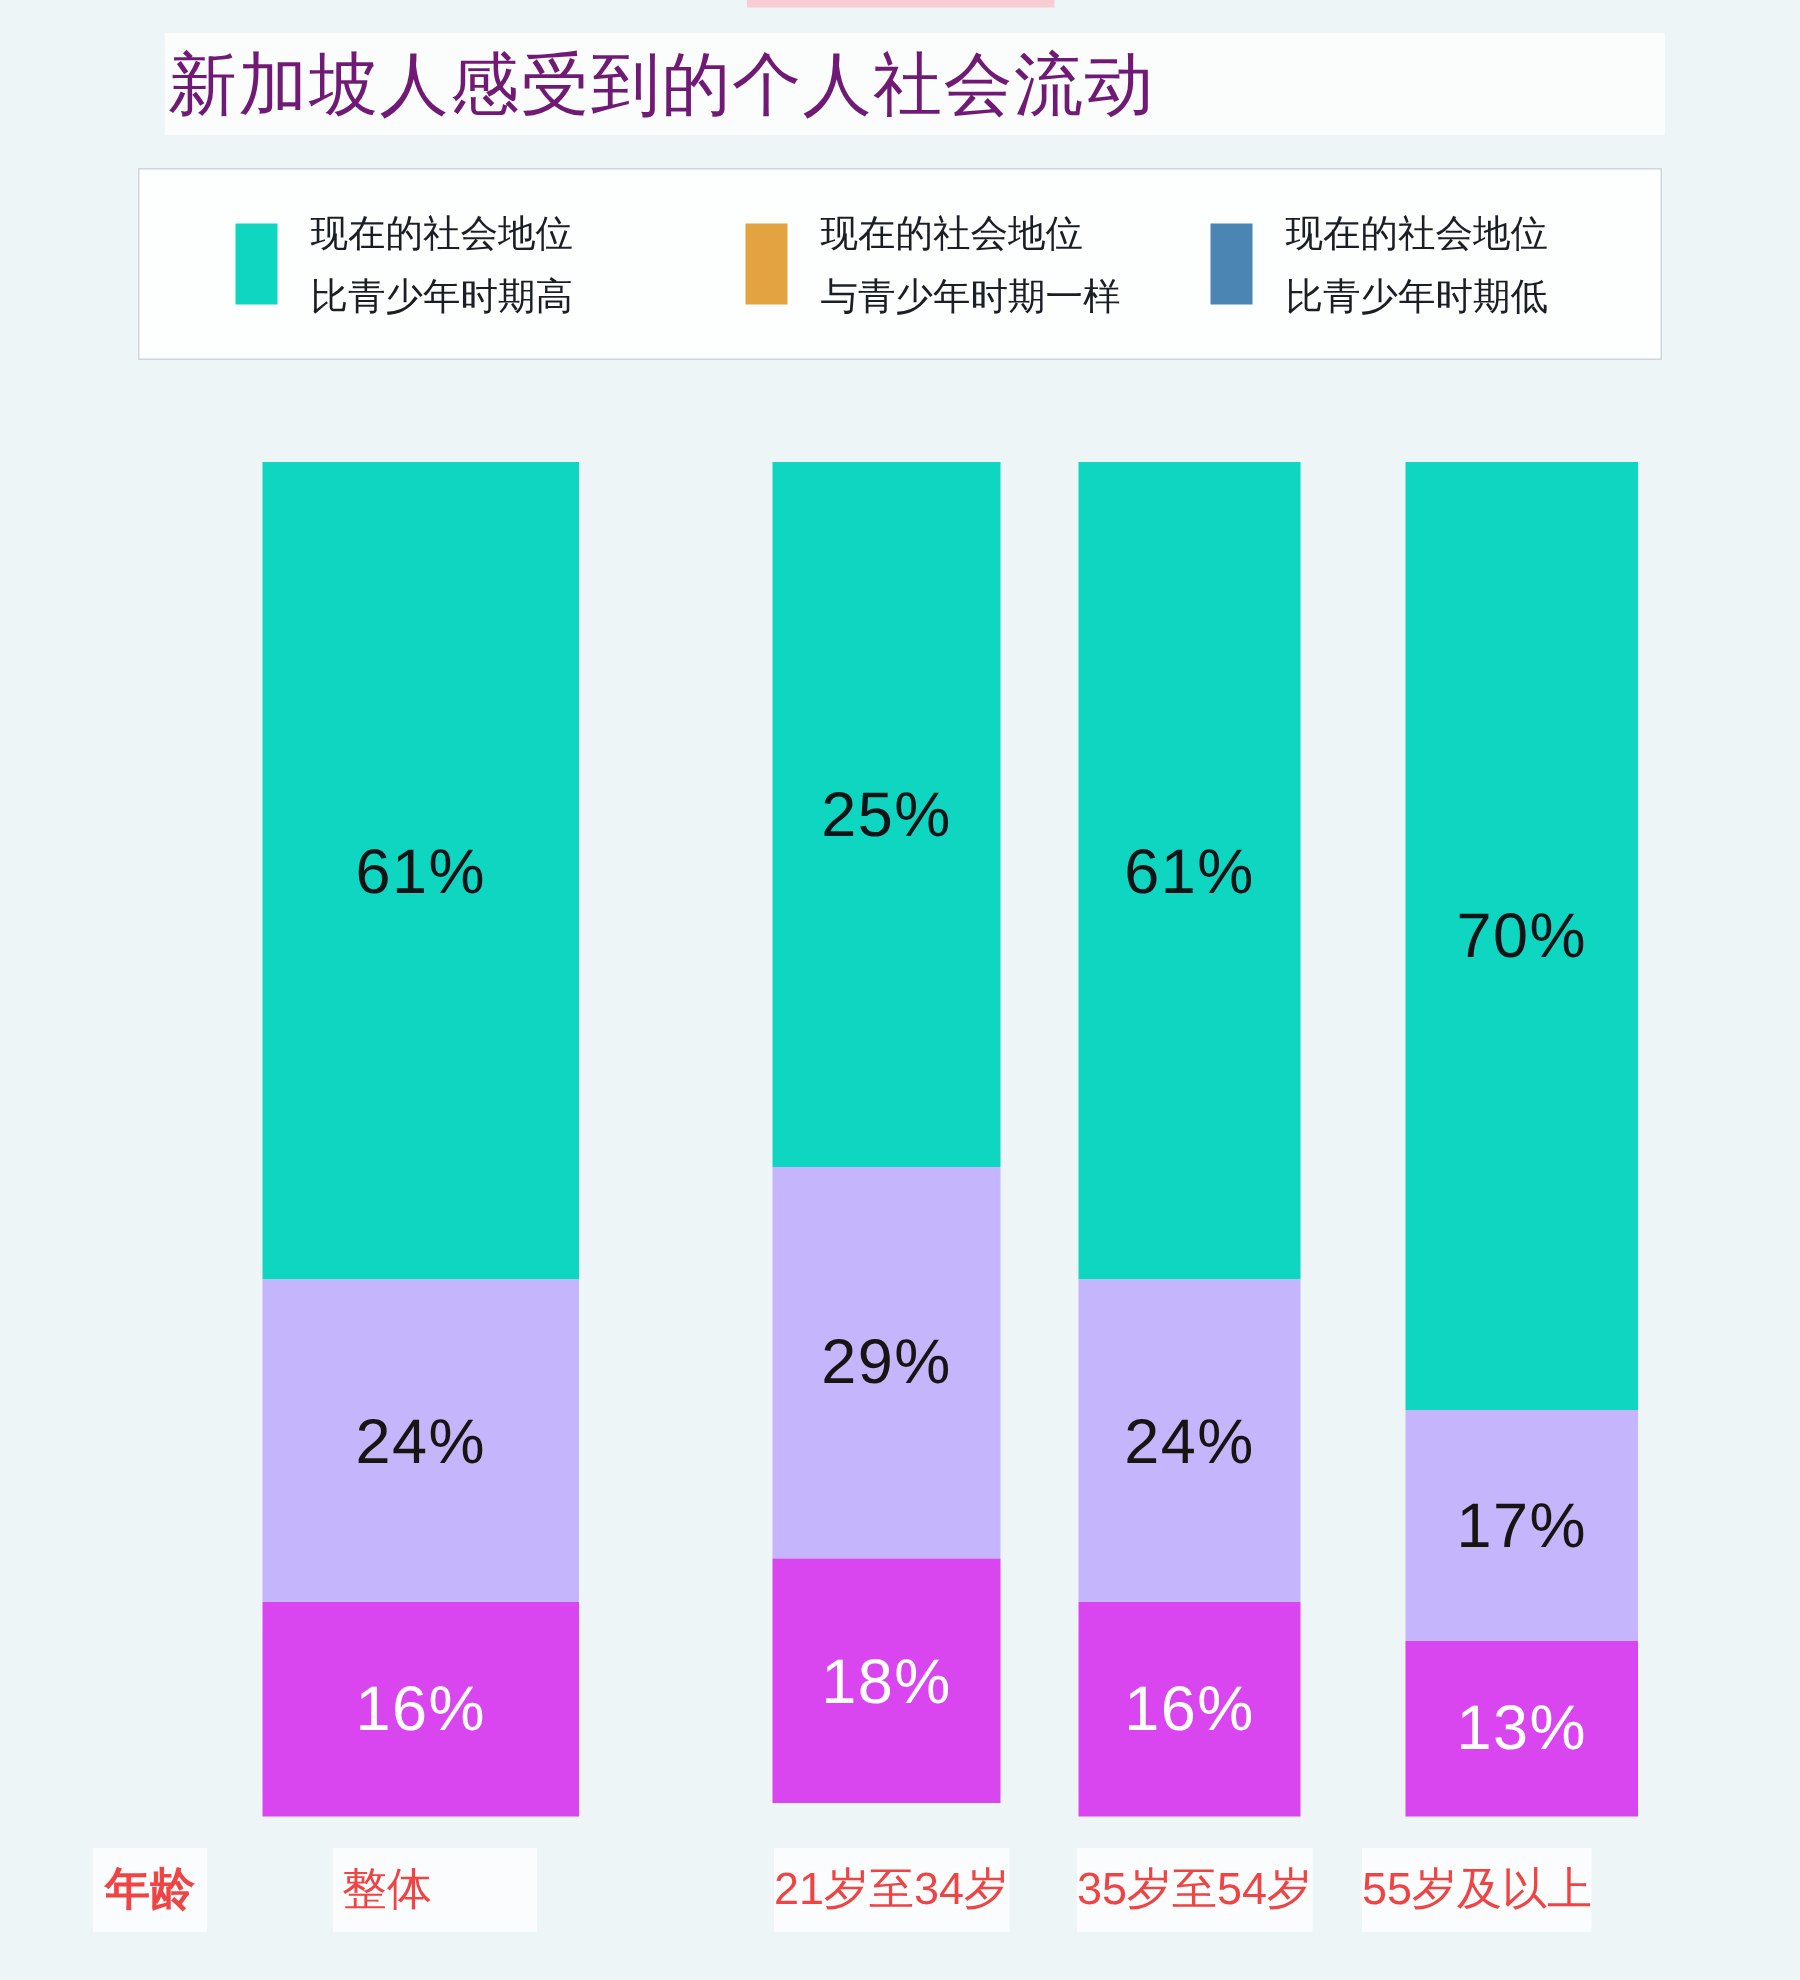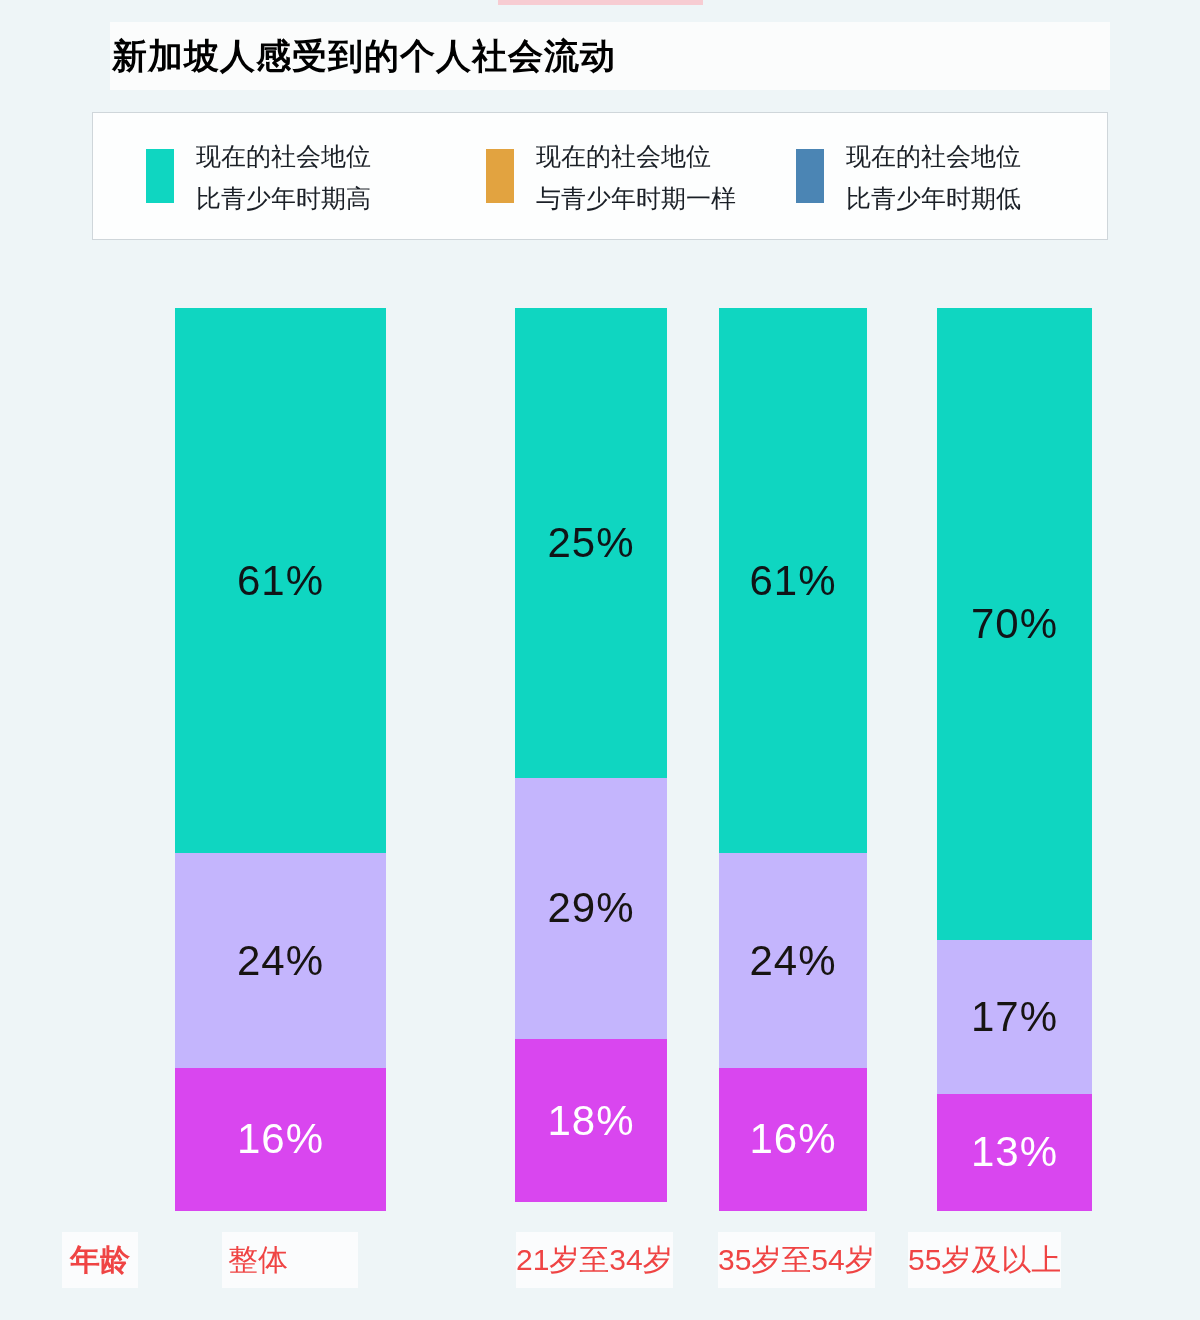--- a/index.html
+++ b/index.html
@@ -31,23 +31,23 @@
     left: 110px;
     top: 22px;
     width: 1000px;
     height: 68px;
     background: #fbfcfc;
   }
   .chart-title {
     position: absolute;
     left: 112px;
     top: 32px;
-    font-size: 35px;
-    font-weight: bold;
-    color: #000000;
+    font-size: 46px;
+    font-weight: normal;
+    color: #701a75;
     letter-spacing: 1px;
     line-height: 48px;
     white-space: nowrap;
   }
 
   
   .legend-box {
     position: absolute;
     left: 92px;
     top: 112px;
@@ -55,20 +55,21 @@
     height: 128px;
     background: #fdfefe;
     border: 1px solid #cfd6da;
     box-sizing: border-box;
   }
   .legend-item {
     position: absolute;
     top: 22px;
     display: flex;
     align-items: flex-start;
+    margin-left: 11px;
   }
   .legend-item.i0 { left: 53px; }
   .legend-item.i1 { left: 393px; }
   .legend-item.i2 { left: 703px; }
 
   .legend-swatch {
     width: 28px;
     height: 54px;
     margin-top: 14px;
     flex: 0 0 auto;

